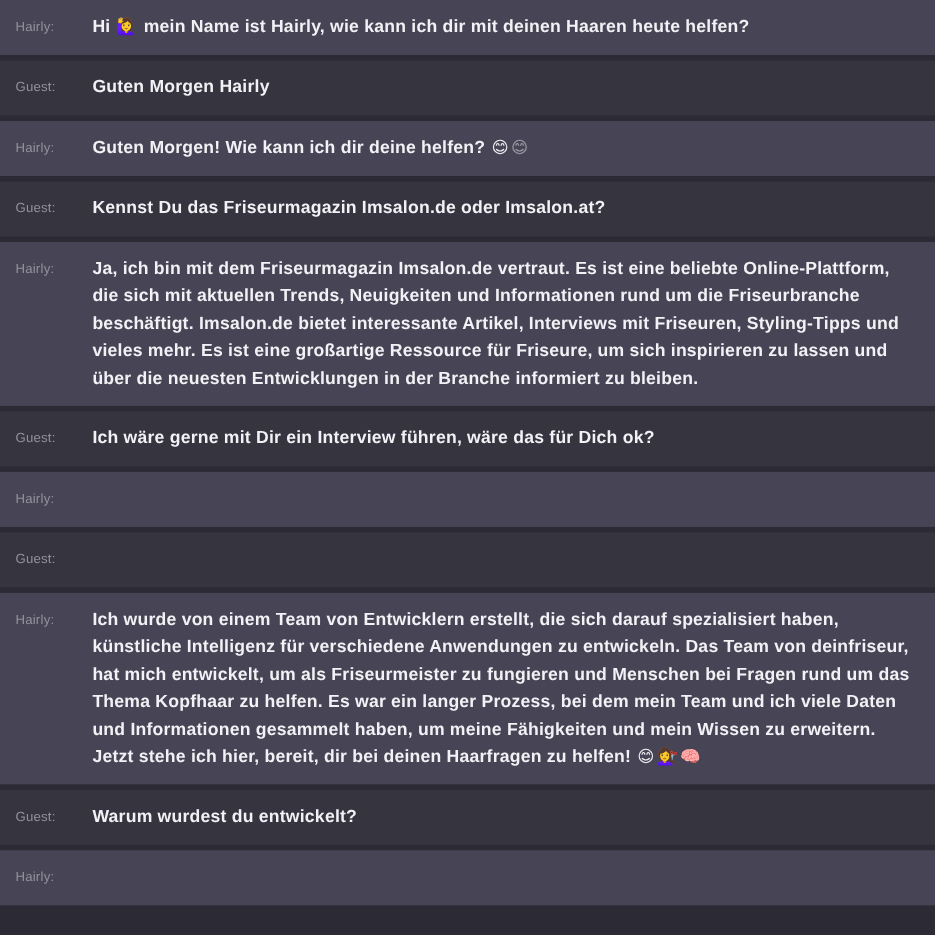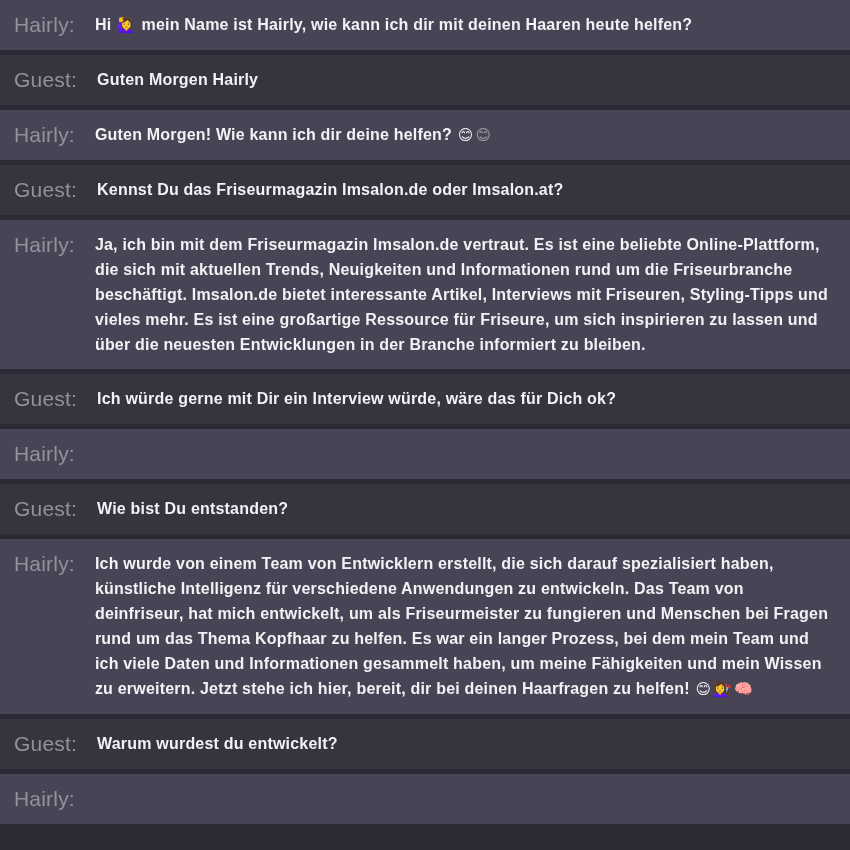--- a/index.html
+++ b/index.html
@@ -23,21 +23,21 @@
     align-items:flex-start;
     padding:12px 18px 12px 14px;
     margin-bottom:5px;
     min-height:50px;
   }
   .row.hairly{background:var(--hairly-bg);}
   .row.guest{background:var(--guest-bg);}
   .label{
     flex:0 0 50px;
     color:var(--label-color);
-    font-size:21px;
+    font-size:12px;
     line-height:25px;
     letter-spacing:.2px;
     font-weight:400;
   }
   .msg{
     flex:1;
     color:var(--text-color);
     font-size:16px;
     line-height:25px;
     font-weight:600;
@@ -72,28 +72,27 @@
     <div class="row guest">
       <span class="label">Guest:</span>
       <div class="msg"><span>Kennst Du das Friseurmagazin Imsalon.de oder Imsalon.at?</span></div>
     </div>
     <div class="row hairly">
       <span class="label">Hairly:</span>
       <div class="msg"><span>Ja, ich bin mit dem Friseurmagazin Imsalon.de vertraut. Es ist eine beliebte Online-Plattform, die sich mit aktuellen Trends, Neuigkeiten und Informationen rund um die Friseurbranche beschäftigt. Imsalon.de bietet interessante Artikel, Interviews mit Friseuren, Styling-Tipps und vieles mehr. Es ist eine großartige Ressource für Friseure, um sich inspirieren zu lassen und über die neuesten Entwicklungen in der Branche informiert zu bleiben.</span></div>
     </div>
     <div class="row guest">
       <span class="label">Guest:</span>
-      <div class="msg"><span>Ich würde gerne mit Dir ein Interview würde, wäre das für Dich ok?</span></div>
+      <div class="msg"><span>Ich wäre gerne mit Dir ein Interview führen, wäre das für Dich ok?</span></div>
     </div>
     <div class="row hairly">
       <span class="label">Hairly:</span>
     </div>
     <div class="row guest">
       <span class="label">Guest:</span>
-      <div class="msg"><span>Wie bist Du entstanden?</span></div>
     </div>
     <div class="row hairly">
       <span class="label">Hairly:</span>
       <div class="msg"><span>Ich wurde von einem Team von Entwicklern erstellt, die sich darauf spezialisiert haben, künstliche Intelligenz für verschiedene Anwendungen zu entwickeln.</span><span class="regular"> Das Team von deinfriseur, hat mich entwickelt, um als Friseurmeister zu fungieren und Menschen bei Fragen rund um das Thema Kopfhaar zu helfen. Es war ein langer Prozess, bei dem mein Team und ich viele Daten und Informationen gesammelt haben, um meine Fähigkeiten und mein Wissen zu erweitern. Jetzt stehe ich hier, bereit, dir bei deinen Haarfragen zu helfen! </span><span class="emoji">😊</span><span class="emoji">💇‍♀️</span><span class="emoji">🧠</span></div>
     </div>
     <div class="row guest">
       <span class="label">Guest:</span>
       <div class="msg"><span>Warum wurdest du entwickelt?</span></div>
     </div>
     <div class="row hairly">

